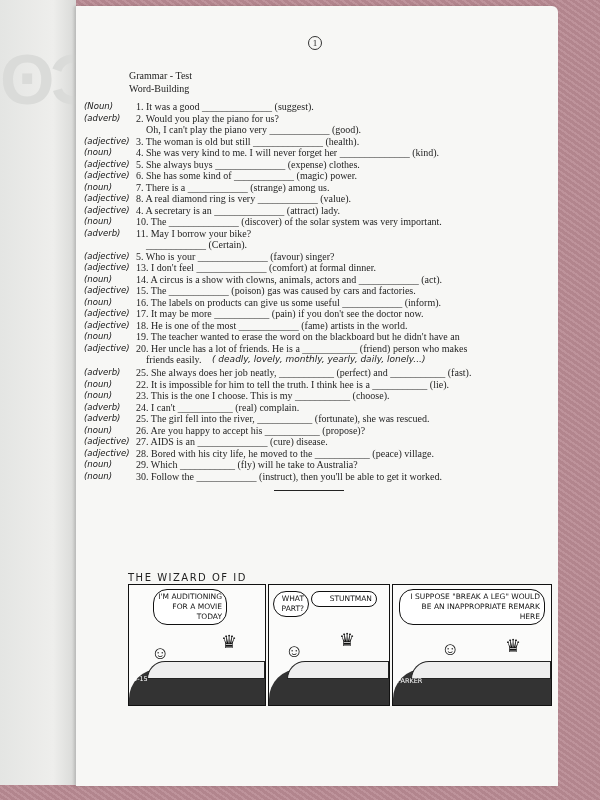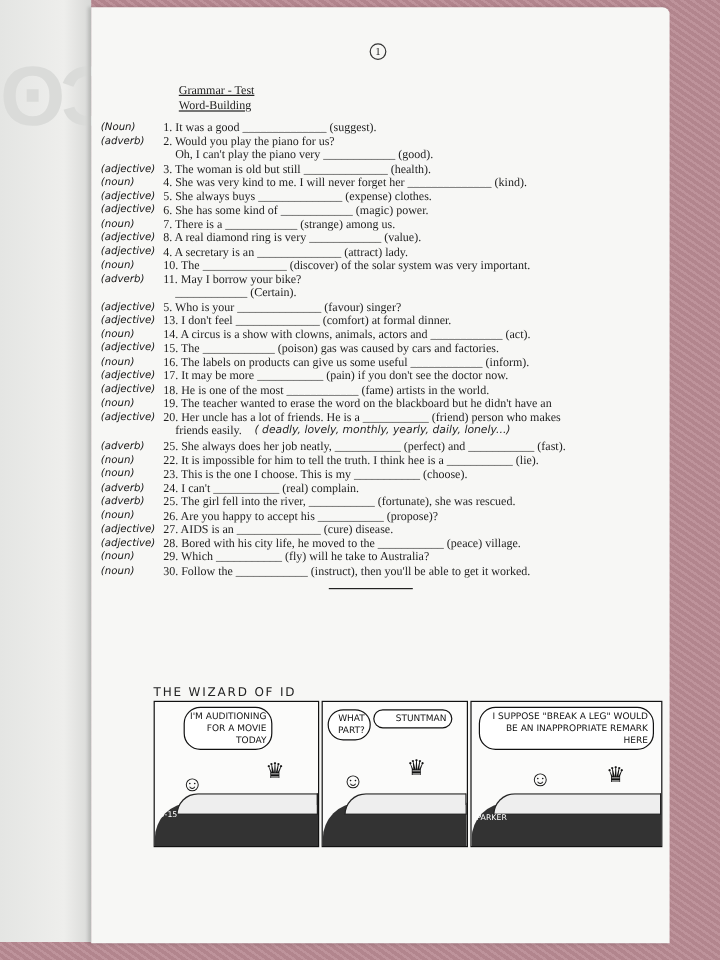--- a/index.html
+++ b/index.html
@@ -19,21 +19,21 @@
   }
   .page {
     position:absolute; left:76px; top:6px; width:482px; height:780px;
     background:#f7f7f5; border-top-right-radius:6px;
     box-shadow: -2px 0 3px rgba(0,0,0,0.15);
   }
   .page-num {
     position:absolute; left:232px; top:30px; width:12px; height:12px;
     border:1px solid #333; border-radius:50%; font-size:9px; text-align:center; line-height:12px; color:#222;
   }
-  .title { position:absolute; left:53px; top:63px; font-size:10px; color:#222; text-decoration:underline; line-height:13px;margin-left:20px; }
+  .title { position:absolute; left:53px; top:63px; font-size:10px; color:#222; line-height:13px; }
   .items { position:absolute; left:8px; top:95px; width:470px; }
   .row { position:relative; height:11.5px; font-size:10px; line-height:11.5px; color:#1e1e1e; white-space:nowrap; }
   .tag {
     position:absolute; left:0; width:48px; text-align:left;
     font-family:"DejaVu Sans", sans-serif; font-size:8.5px; font-style:italic; color:#151515;
   }
   .txt { position:absolute; left:52px; }
   .txt.indent { left:62px; }
   .handwrite { font-family:"DejaVu Sans",sans-serif; font-size:9px; font-style:italic; }
   .blank { display:inline-block; border-bottom:1px solid #222; height:8px; vertical-align:baseline; }

